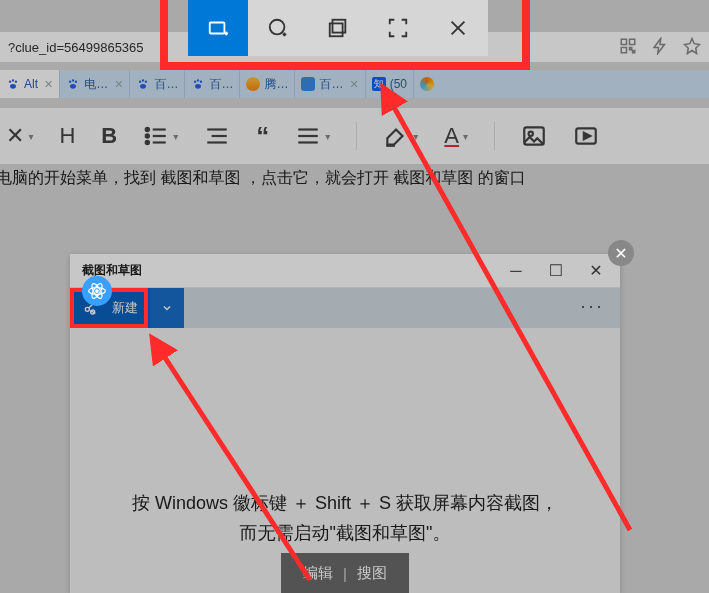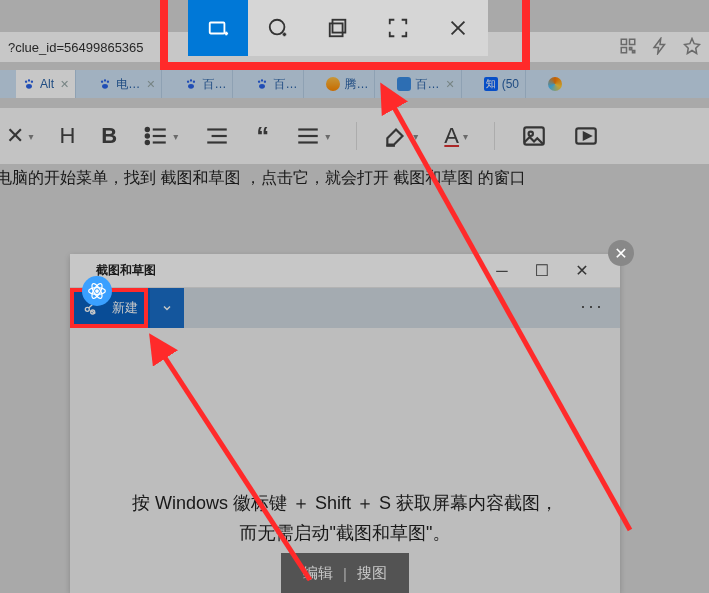--- a/index.html
+++ b/index.html
@@ -40,21 +40,20 @@
   
   .tabs {
     position:absolute; left:0; right:0; top:70px; height:28px;
     background:#cfe3f7; display:flex; align-items:center; z-index:2;
     font-size:12px;
   }
   .tab {
     height:100%; display:flex; align-items:center; gap:4px;
     padding:0 6px; border-right:1px solid #b7cfe6; color:#2a63a8;
     white-space:nowrap;
-    margin-left:16px;
   }
   .tab .paw { width:14px; height:14px; }
   .tab .x { color:#9aa; margin-left:2px; font-size:11px; }
 
   
   .editorbar {
     position:absolute; left:0; right:0; top:108px; height:56px;
     background:#fafafa; display:flex; align-items:center; gap:26px;
     padding:0 6px; z-index:2; color:#444;
   }
@@ -75,21 +74,21 @@
     background:#fff; z-index:3; box-shadow:0 2px 6px rgba(0,0,0,.2);
     overflow:hidden;
   }
   .close-circle {
     position:absolute; left:608px; top:240px; width:26px; height:26px;
     border-radius:50%; background:#888; color:#fff; z-index:6;
     display:flex; align-items:center; justify-content:center; font-size:16px;
   }
   .app-titlebar {
     height:34px; background:#fff; display:flex; align-items:center;
-    padding:0 18px; border-bottom:1px solid #e6e6e6;
+    padding:0 4px; border-bottom:1px solid #e6e6e6;
   }
   .app-title { font-size:12px; font-weight:bold; margin-left:8px; color:#222; }
   .winbtns { margin-left:auto; display:flex; }
   .winbtns .wb { width:40px; height:34px; display:flex; align-items:center; justify-content:center; color:#444; }
 
   .app-cmdbar {
     height:40px; background:#d3dbe3; display:flex; align-items:center; position:relative;
   }
   .newbtn-wrap {
     position:absolute; left:0; top:0; width:114px; height:40px;

